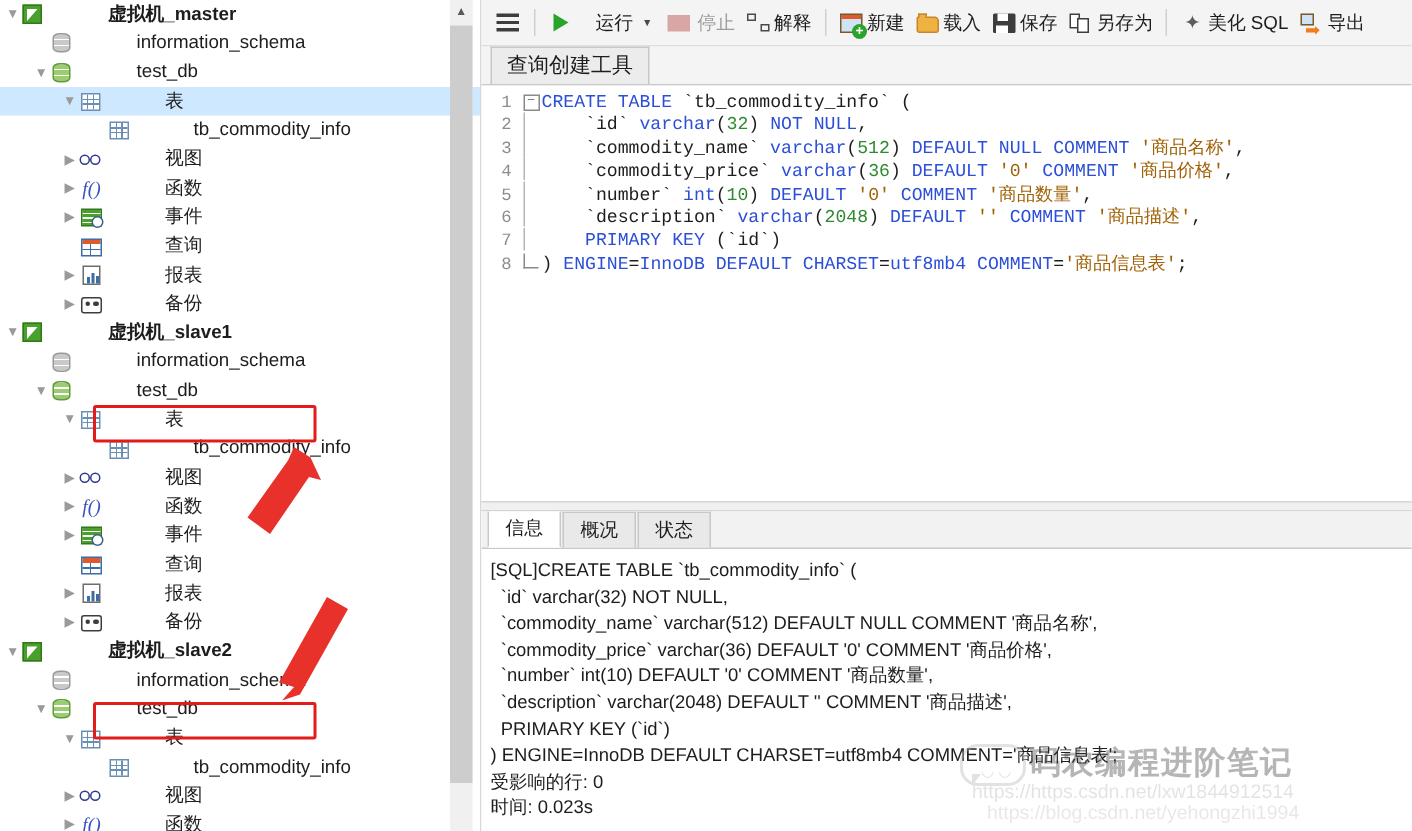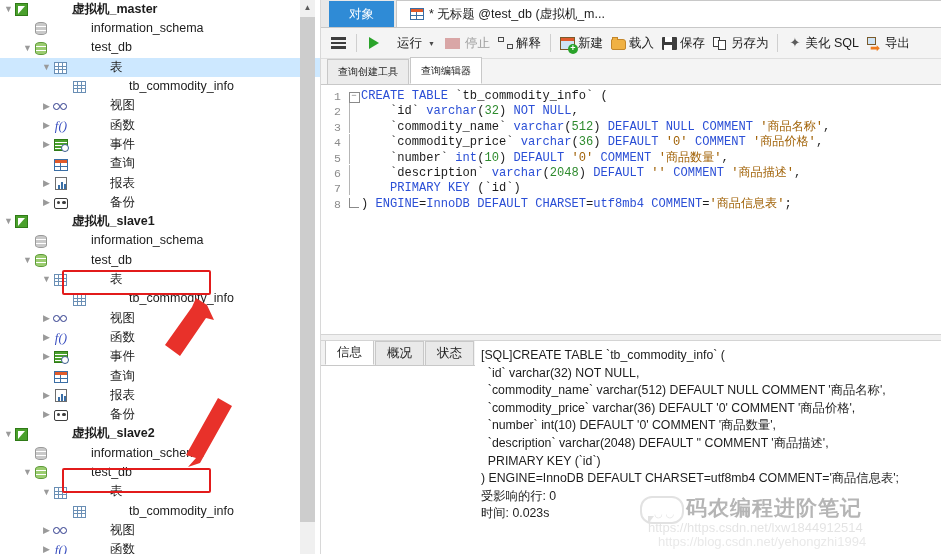--- a/index.html
+++ b/index.html
@@ -476,21 +476,21 @@
     align-items: flex-end;
     background: #f4f4f4;
     padding-left: 6px;
     border-bottom: 1px solid #c8c8c8;
   }
   .qtab {
     height: 24px;
     padding: 0 10px;
     display: flex;
     align-items: center;
-    font-size: 10px;
+    font-size: 14px;
     color: #1d1d1d;
     background: #ececec;
     border: 1px solid #c8c8c8;
     border-bottom: none;
     margin-right: 1px;
     white-space: nowrap;
   }
   .qtab.active {
     background: #ffffff;
     height: 25px;
@@ -555,21 +555,21 @@
     border-top: 1px solid #d4d4d4;
     border-bottom: 1px solid #d4d4d4;
   }
 
   
   #results {
     height: 213px;
     flex: 0 0 213px;
     background: #ffffff;
     display: flex;
-    flex-direction: row;
+    flex-direction: column;
     position: relative;
     overflow: hidden;
   }
   #rtabs {
     height: 24px;
     display: flex;
     align-items: flex-end;
     background: #f2f2f2;
     border-bottom: 1px solid #c8c8c8;
     padding-left: 4px;
@@ -886,29 +886,20 @@
 
 
     <div id="side-scroll">
       <div class="sb-up">▲</div>
       <div class="sb-thumb"></div>
     </div>
   </div>
 
   <div id="right">
 
-    <div id="tabstrip">
-      <div class="wtab obj">
-        <span>对象</span>
-      </div>
-      <div class="wtab doc">
-        <span class="doc-ico"></span>
-        <span>* 无标题 @test_db (虚拟机_m...</span>
-      </div>
-    </div>
 
     <div id="toolbar">
       <div class="tb-item">
         <span class="ti ti-hamb"></span>
       </div>
       <div class="tb-sep"></div>
       <div id="tb-items" style="display:flex;align-items:center;">
           <div class="tb-item">
             <span class="ti ti-play"></span>
             <span>运行</span>
@@ -948,23 +939,20 @@
             <span class="ti ti-export"></span>
             <span>导出</span>
           </div>
         </div>
     </div>
 
     <div id="qtabs">
         <div class="qtab">
           <span>查询创建工具</span>
         </div>
-        <div class="qtab active">
-          <span>查询编辑器</span>
-        </div>
       </div>
 
     <div id="editor">
       <div id="code"><div class="cline"><span class="lno">1</span><span class="fold"><span style="display:inline-block;width:9px;height:9px;border:1px solid #8a8a8a;line-height:7px;font-size:9px;background:#fff;">−</span></span><span class="ctext"><span class="k">CREATE TABLE </span><span class="id">`tb_commodity_info`</span><span class="p"> (</span></span></div><div class="cline"><span class="lno">2</span><span class="fold"><span style="display:inline-block;width:9px;height:15px;border-left:1px solid #b5b5b5;"></span></span><span class="ctext"><span class="p">    </span><span class="id">`id`</span><span class="k"> varchar</span><span class="p">(</span><span class="n">32</span><span class="p">) </span><span class="k">NOT NULL</span><span class="p">,</span></span></div><div class="cline"><span class="lno">3</span><span class="fold"><span style="display:inline-block;width:9px;height:15px;border-left:1px solid #b5b5b5;"></span></span><span class="ctext"><span class="p">    </span><span class="id">`commodity_name`</span><span class="k"> varchar</span><span class="p">(</span><span class="n">512</span><span class="p">) </span><span class="k">DEFAULT NULL COMMENT</span><span class="p"> </span><span class="s">'商品名称'</span><span class="p">,</span></span></div><div class="cline"><span class="lno">4</span><span class="fold"><span style="display:inline-block;width:9px;height:15px;border-left:1px solid #b5b5b5;"></span></span><span class="ctext"><span class="p">    </span><span class="id">`commodity_price`</span><span class="k"> varchar</span><span class="p">(</span><span class="n">36</span><span class="p">) </span><span class="k">DEFAULT</span><span class="p"> </span><span class="s">'0'</span><span class="p"> </span><span class="k">COMMENT</span><span class="p"> </span><span class="s">'商品价格'</span><span class="p">,</span></span></div><div class="cline"><span class="lno">5</span><span class="fold"><span style="display:inline-block;width:9px;height:15px;border-left:1px solid #b5b5b5;"></span></span><span class="ctext"><span class="p">    </span><span class="id">`number`</span><span class="k"> int</span><span class="p">(</span><span class="n">10</span><span class="p">) </span><span class="k">DEFAULT</span><span class="p"> </span><span class="s">'0'</span><span class="p"> </span><span class="k">COMMENT</span><span class="p"> </span><span class="s">'商品数量'</span><span class="p">,</span></span></div><div class="cline"><span class="lno">6</span><span class="fold"><span style="display:inline-block;width:9px;height:15px;border-left:1px solid #b5b5b5;"></span></span><span class="ctext"><span class="p">    </span><span class="id">`description`</span><span class="k"> varchar</span><span class="p">(</span><span class="n">2048</span><span class="p">) </span><span class="k">DEFAULT</span><span class="p"> </span><span class="s">''</span><span class="p"> </span><span class="k">COMMENT</span><span class="p"> </span><span class="s">'商品描述'</span><span class="p">,</span></span></div><div class="cline"><span class="lno">7</span><span class="fold"><span style="display:inline-block;width:9px;height:15px;border-left:1px solid #b5b5b5;"></span></span><span class="ctext"><span class="p">    </span><span class="k">PRIMARY KEY</span><span class="p"> (</span><span class="id">`id`</span><span class="p">)</span></span></div><div class="cline"><span class="lno">8</span><span class="fold"><span style="display:inline-block;width:9px;height:9px;border-left:1px solid #8a8a8a;border-bottom:1px solid #8a8a8a;"></span></span><span class="ctext"><span class="p">) </span><span class="k">ENGINE</span><span class="p">=</span><span class="k">InnoDB</span><span class="p"> </span><span class="k">DEFAULT CHARSET</span><span class="p">=</span><span class="k">utf8mb4</span><span class="p"> </span><span class="k">COMMENT</span><span class="p">=</span><span class="s">'商品信息表'</span><span class="p">;</span></span></div></div>
     </div>
 
     <div id="splitter"></div>
 
     <div id="results">
       <div id="rtabs">

